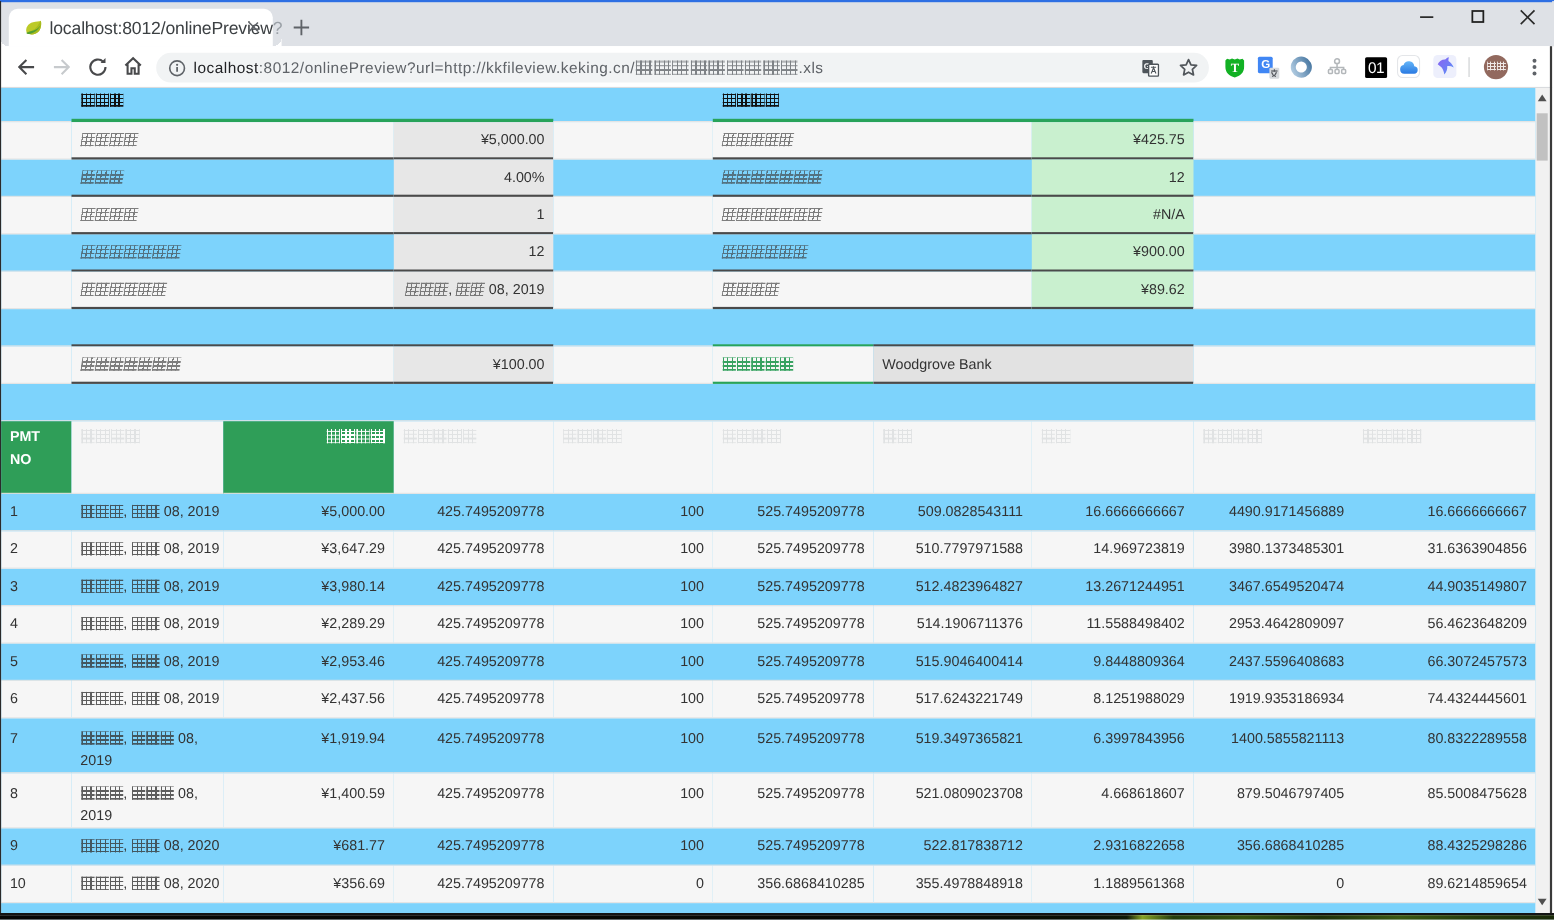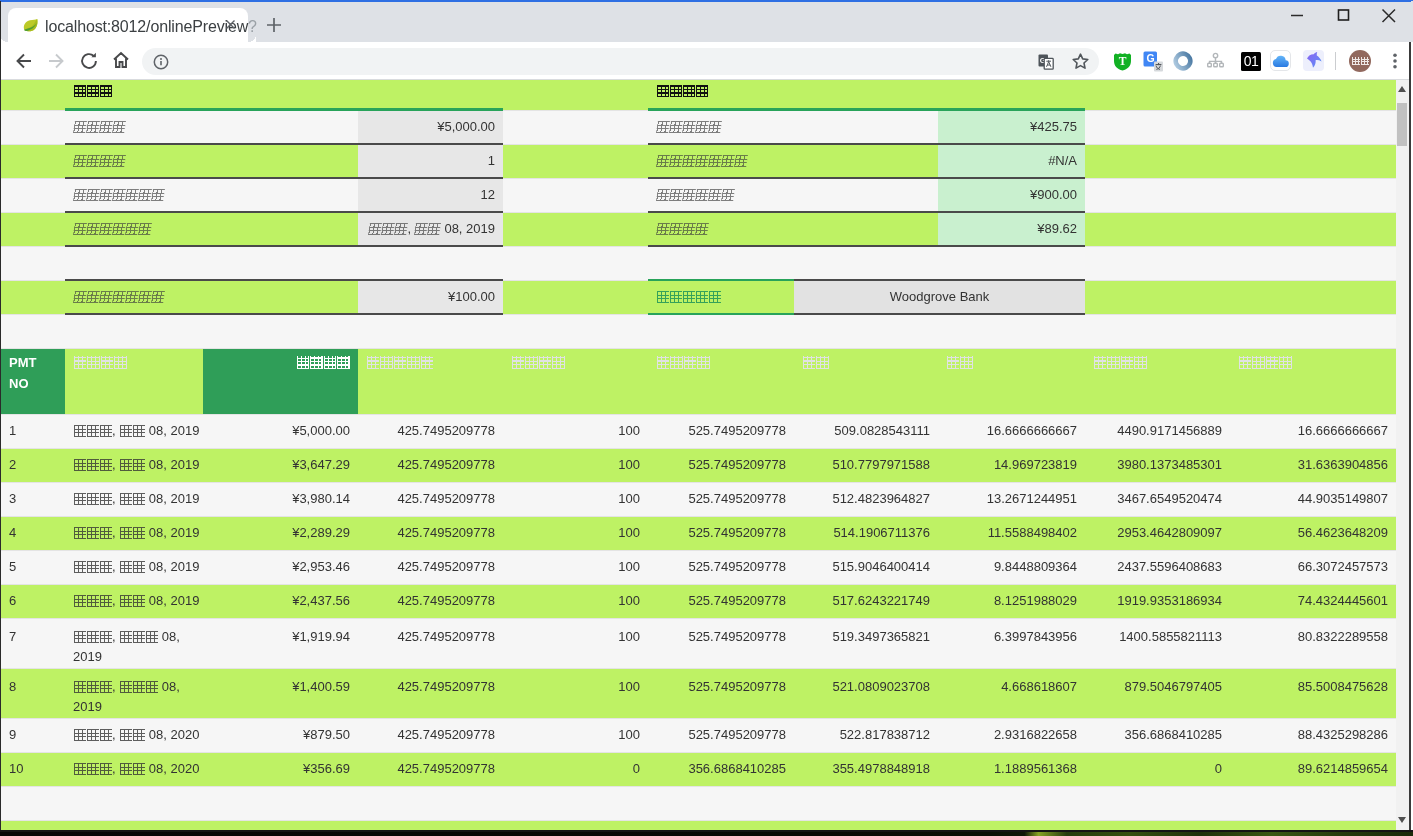--- a/index.html
+++ b/index.html
@@ -24,33 +24,33 @@
 #tab .title{position:absolute;left:37px;top:9.5px;font-size:16px;letter-spacing:-.15px;color:#3c4043;white-space:nowrap}
 #tab .title b{font-weight:normal;color:#9aa0a6}
 #ntab{position:absolute;left:260px;top:11px;width:28px;height:28px;color:#5f6368}
 #wbtn{position:absolute;right:0;top:0;width:140px;height:30px}
 
 #bar{position:absolute;left:1px;top:42px;width:1410px;height:38px;background:#fff;border-bottom:1px solid #d9dbde}
 #omni{position:absolute;left:141px;top:6px;width:957px;height:27px;background:#f1f3f4;border-radius:14px}
 #url{position:absolute;left:34px;top:5px;font-size:14px;letter-spacing:.45px;color:#5f6368;white-space:nowrap}
 #url b{font-weight:normal;color:#202124}
 
-#content{position:absolute;left:1px;top:80px;width:1395px;height:750px;overflow:hidden;background:#bef264}
+#content{position:absolute;left:1px;top:80px;width:1395px;height:750px;overflow:hidden;background:#7dd3fc}
 table{border-collapse:separate;border-spacing:0;table-layout:fixed;width:1395px;font-size:13px;color:#333}
 td{padding:8px 8px 0;height:34px;border-bottom:1px solid #e4e4e4;overflow:hidden;white-space:nowrap;vertical-align:top;line-height:16px}
 tr:nth-child(even) td{background:#f6f6f6}
 tr.t td{height:31px;padding-top:3px}
 tr.h td{height:66px;font-weight:bold;line-height:21px;padding-top:3px}
 tr.d2 td{height:50px;line-height:20px}
 td.r{text-align:right}
 td.gl{border-bottom:3px solid #28a35a}
 td.dk{border-bottom:2px solid #4a4a4a}
 td.gv{background:#e7e7e7 !important;text-align:right}
 td.gn{background:#c9f0cf !important;text-align:right}
-td.wg{background:#e2e2e2 !important;text-align:center}
+td.wg{background:#e2e2e2 !important;text-align:left}
 td.gb{border-bottom:2px solid #28a35a}
 td.gh{background:#2f9e58 !important;color:#fff;font-weight:bold}
 
 #sb{position:absolute;left:1396px;top:80px;width:13px;height:750px;background:#f1f1f1}
 #sb .th{position:absolute;left:1px;top:23px;width:10px;height:43px;background:#c1c1c1}
 #sb .a{position:absolute;left:2px;width:0;height:0;border-left:4.5px solid transparent;border-right:4.5px solid transparent}
 #sb .up{top:6px;border-bottom:6px solid #505050}
 #sb .dn{bottom:7px;border-top:6px solid #505050}
 
 #ledge{position:absolute;left:0;top:1px;width:1px;height:829px;background:#2a2a2a}
@@ -100,20 +100,21 @@
 <svg class="ic" style="left:110px;top:8px" width="20" height="20" viewBox="0 0 20 20">
   <path d="M3 9.5 L10 3 L17 9.5 M5 8.5 V17 H8.5 V12 H11.5 V17 H15 V8.5" fill="none" stroke="#48494b" stroke-width="1.9"></path>
 </svg>
 
   <div id="omni">
 <svg class="ic" style="left:11px;top:5.5px" width="16" height="16" viewBox="0 0 16 16">
   <circle cx="8" cy="8" r="6.7" fill="none" stroke="#5f6368" stroke-width="1.5"></circle>
   <path d="M8 7 V11.2" stroke="#5f6368" stroke-width="1.6"></path>
           <circle cx="8" cy="4.9" r="1" fill="#5f6368"></circle>
 </svg>
+<div id="url"><b>localhost</b>:8012/onlinePreview?url=http://kkfileview.keking.cn/<i class="cu"></i><i class="cu"></i><i class="cu"></i><i class="cu"></i><i class="cu"></i><i class="cu"></i><i class="cu"></i><i class="cu"></i><i class="cu"></i>.xls</div>
 <svg class="ic" style="left:896px;top:6px" width="16" height="16" viewBox="0 0 16 16">
   <rect x="0.5" y="0.5" width="9.5" height="12" rx="1" fill="#4e545a"></rect>
   <text x="1.8" y="8.6" font-size="7.5" font-weight="bold" fill="#fff" font-family="Liberation Sans">G</text>
   <rect x="6.2" y="4.4" width="9" height="10.8" rx=".8" fill="#fff" stroke="#4e545a" stroke-width="1.3"></rect>
   <path d="M8.3 7.2 H13 M10.6 6.3 V7.4 M8.5 12.8 C9.3 10.9 10 9.5 10.7 7.6 C11.4 9.5 12.1 10.9 12.9 12.8 M9.2 11 H12.3" stroke="#4e545a" stroke-width="1" fill="none"></path>
 </svg>
 <svg class="ic" style="left:929px;top:4px" width="19" height="19" viewBox="0 0 19 19">
   <path d="M9.5 2.2 L11.7 6.9 16.8 7.5 13 11 14 16.1 9.5 13.6 5 16.1 6 11 2.2 7.5 7.3 6.9 Z" fill="none" stroke="#51565b" stroke-width="1.6" stroke-linejoin="round"></path>
 </svg>
 </div>
@@ -216,20 +217,30 @@
             <td class="dk" colspan="2"><i class="ci"></i><i class="ci"></i><i class="ci"></i><i class="ci"></i></td>
             <td class="gv dk">¥5,000.00</td>
             <td></td>
             <td class="dk" colspan="2"><i class="ci"></i><i class="ci"></i><i class="ci"></i><i class="ci"></i><i class="ci"></i></td>
             <td class="gn dk">¥425.75</td>
             <td></td>
             <td></td>
           </tr>
           <tr>
             <td></td>
+            <td class="dk" colspan="2"><i class="ci"></i><i class="ci"></i><i class="ci"></i></td>
+            <td class="gv dk">4.00%</td>
+            <td></td>
+            <td class="dk" colspan="2"><i class="ci"></i><i class="ci"></i><i class="ci"></i><i class="ci"></i><i class="ci"></i><i class="ci"></i><i class="ci"></i></td>
+            <td class="gn dk">12</td>
+            <td></td>
+            <td></td>
+          </tr>
+          <tr>
+            <td></td>
             <td class="dk" colspan="2"><i class="ci"></i><i class="ci"></i><i class="ci"></i><i class="ci"></i></td>
             <td class="gv dk">1</td>
             <td></td>
             <td class="dk" colspan="2"><i class="ci"></i><i class="ci"></i><i class="ci"></i><i class="ci"></i><i class="ci"></i><i class="ci"></i><i class="ci"></i></td>
             <td class="gn dk">#N/A</td>
             <td></td>
             <td></td>
           </tr>
           <tr>
             <td></td>
@@ -378,21 +389,21 @@
             <td class="r">100</td>
             <td class="r">525.7495209778</td>
             <td class="r">521.0809023708</td>
             <td class="r">4.668618607</td>
             <td class="r">879.5046797405</td>
             <td class="r">85.5008475628</td>
           </tr>
           <tr>
             <td>9</td>
             <td><i class="c"></i><i class="c"></i><i class="c"></i>, <i class="c"></i><i class="c"></i> 08, 2020</td>
-            <td class="r">¥879.50</td>
+            <td class="r">¥681.77</td>
             <td class="r">425.7495209778</td>
             <td class="r">100</td>
             <td class="r">525.7495209778</td>
             <td class="r">522.817838712</td>
             <td class="r">2.9316822658</td>
             <td class="r">356.6868410285</td>
             <td class="r">88.4325298286</td>
           </tr>
           <tr>
             <td>10</td>

